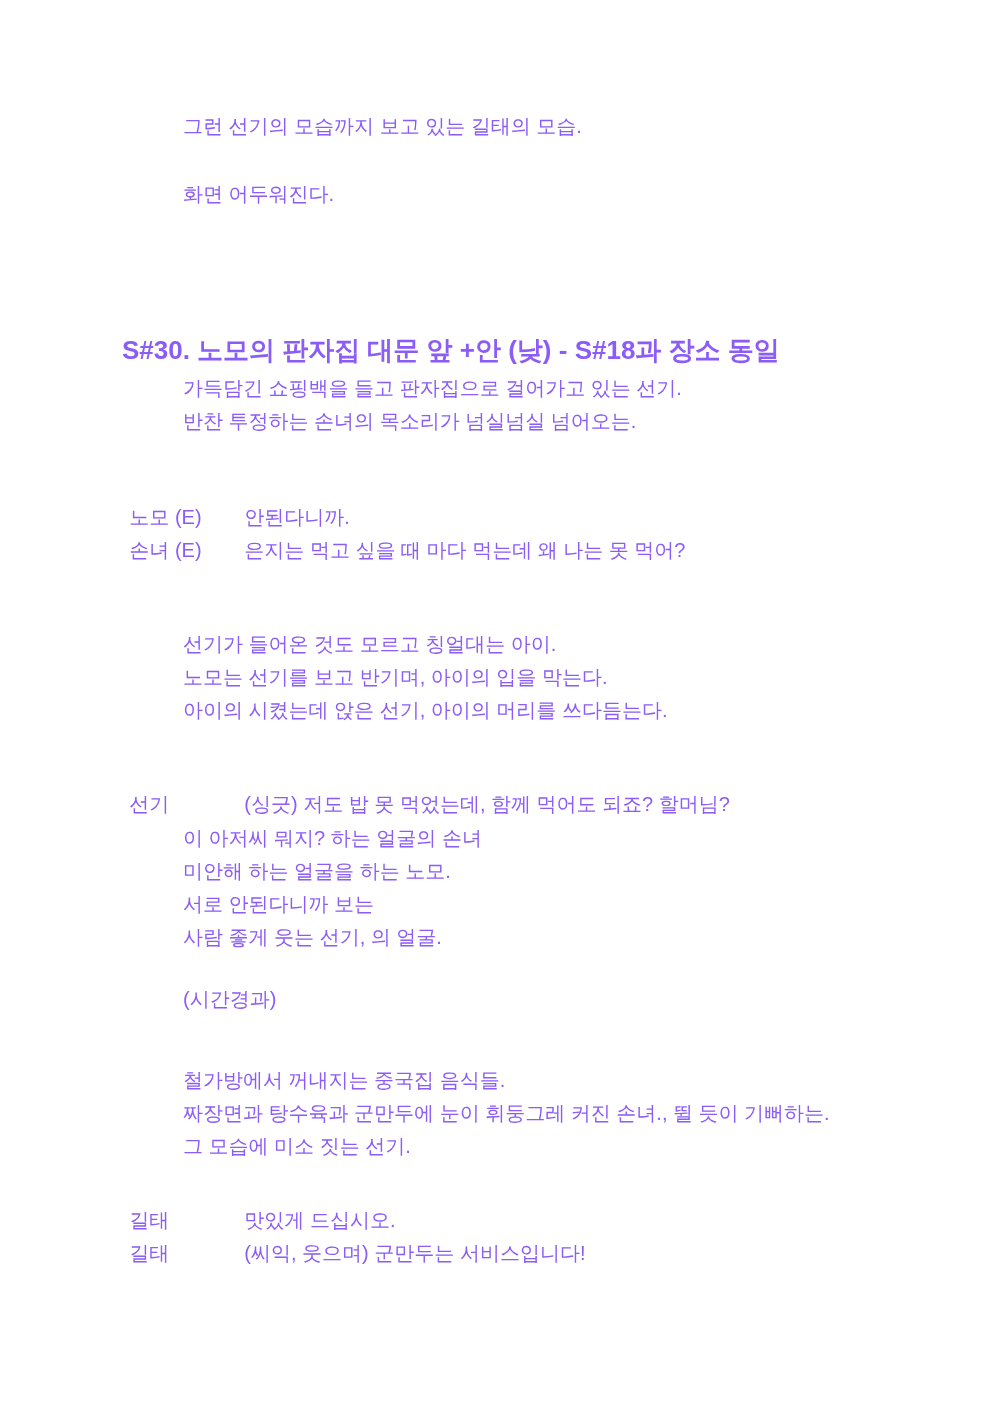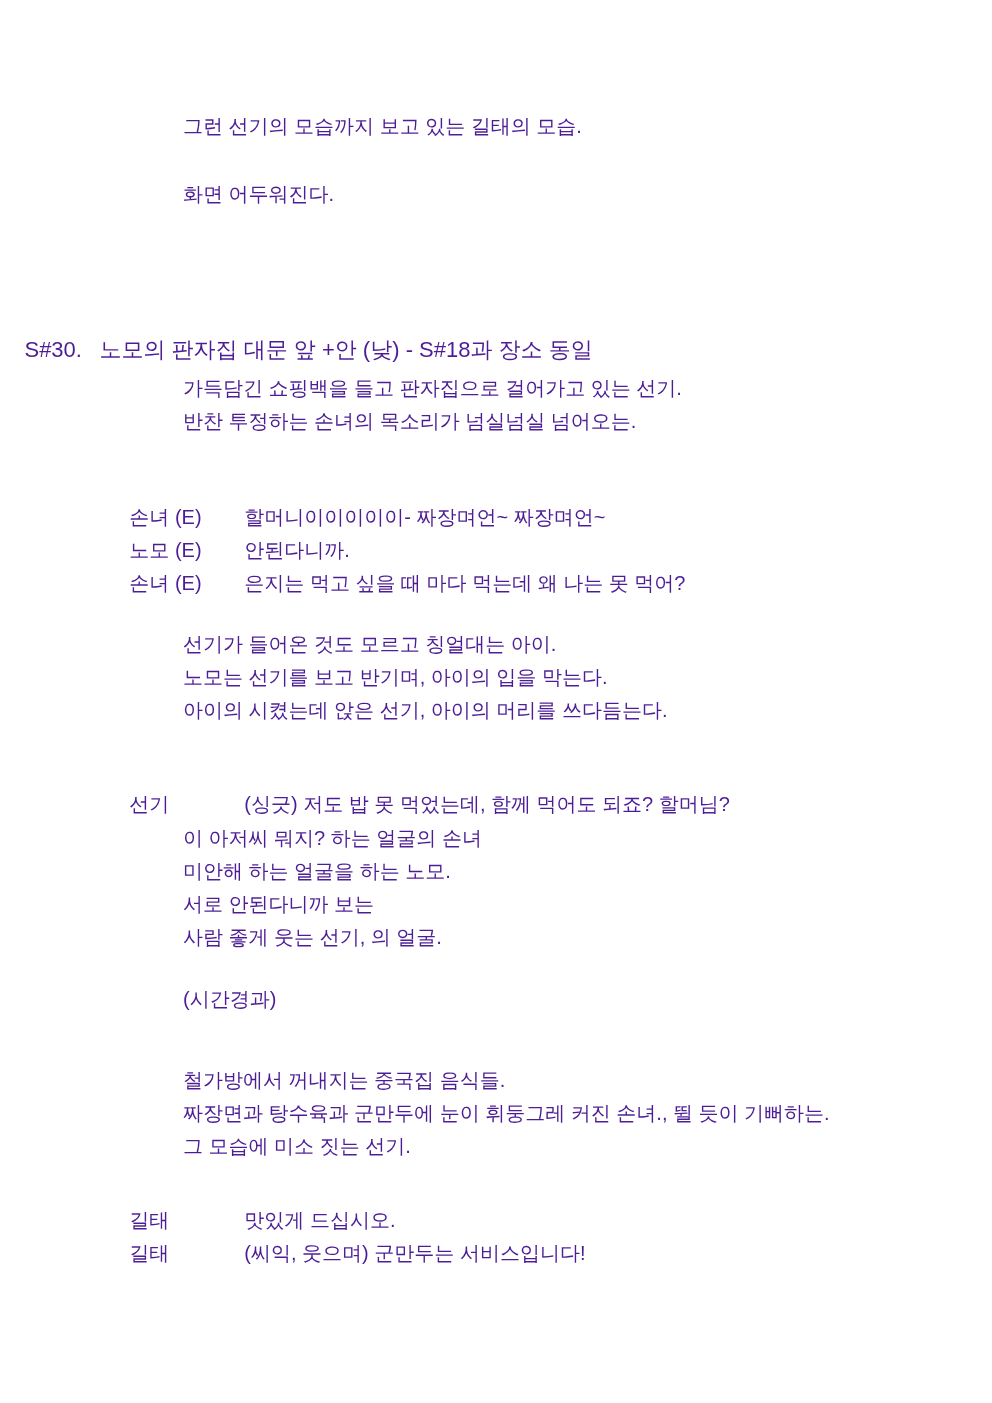--- a/index.html
+++ b/index.html
@@ -6,37 +6,38 @@
     margin: 0;
     padding: 0;
     background: #ffffff;
   }
   .page {
     position: relative;
     width: 992px;
     height: 1403px;
     background: #ffffff;
     font-family: "Liberation Sans", "DejaVu Sans", sans-serif;
-    color: #4c1d95;
+    color: #8b5cf6;
     font-size: 20px;
     line-height: 33px;
     overflow: hidden;
   }
   .block {
     position: absolute;
     left: 0;
     right: 0;
   }
   .action-line {
     padding-left: 183px;
     white-space: pre;
   }
   .scene-heading {
-    font-weight: normal;
-    font-size: 22px;
+    padding-left: 93px;
+    font-weight: bold;
+    font-size: 26px;
     line-height: 34px;
     white-space: pre;
   }
   .scene-number {
     display: inline-block;
     width: 75px;
   }
   .drow {
     height: 33px;
     padding-left: 96px;
@@ -67,23 +68,20 @@
   <div class="block scene-heading" style="top:299px">
     <span class="scene-number">S#30.</span><span>노모의 판자집 대문 앞 +안 (낮) - S#18과 장소 동일</span>
   </div>
 
   <div class="block" style="top:372px">
     <div class="action-line">가득담긴 쇼핑백을 들고 판자집으로 걸어가고 있는 선기.</div>
     <div class="action-line">반찬 투정하는 손녀의 목소리가 넘실넘실 넘어오는.</div>
   </div>
 
   <div class="block" style="top:468px">
-    <div class="drow">
-      <span class="speaker">손녀 (E)</span><span class="dtext">할머니이이이이이- 짜장며언~ 짜장며언~</span>
-    </div>
     <div class="drow">
       <span class="speaker">노모 (E)</span><span class="dtext">안된다니까.</span>
     </div>
     <div class="drow">
       <span class="speaker">손녀 (E)</span><span class="dtext">은지는 먹고 싶을 때 마다 먹는데 왜 나는 못 먹어?</span>
     </div>
   </div>
 
   <div class="block" style="top:628px">
     <div class="action-line">선기가 들어온 것도 모르고 칭얼대는 아이.</div>

